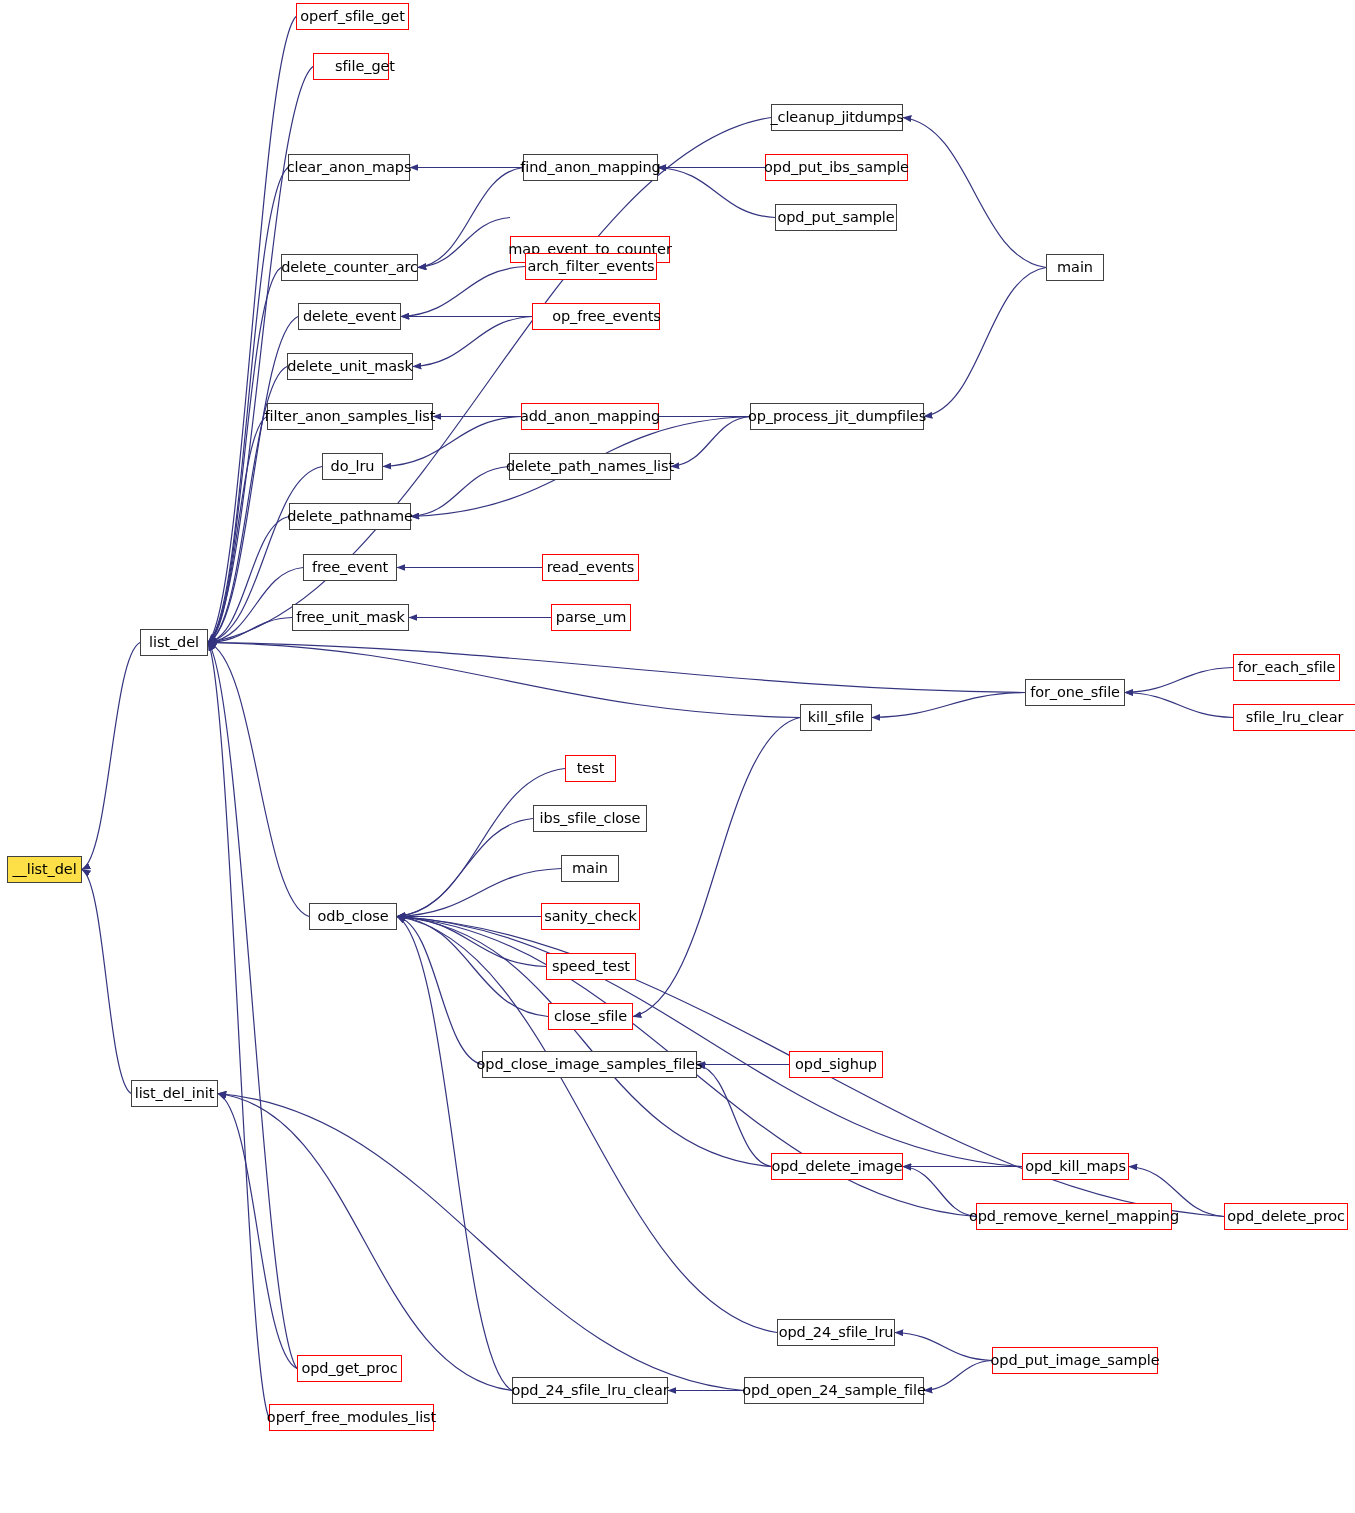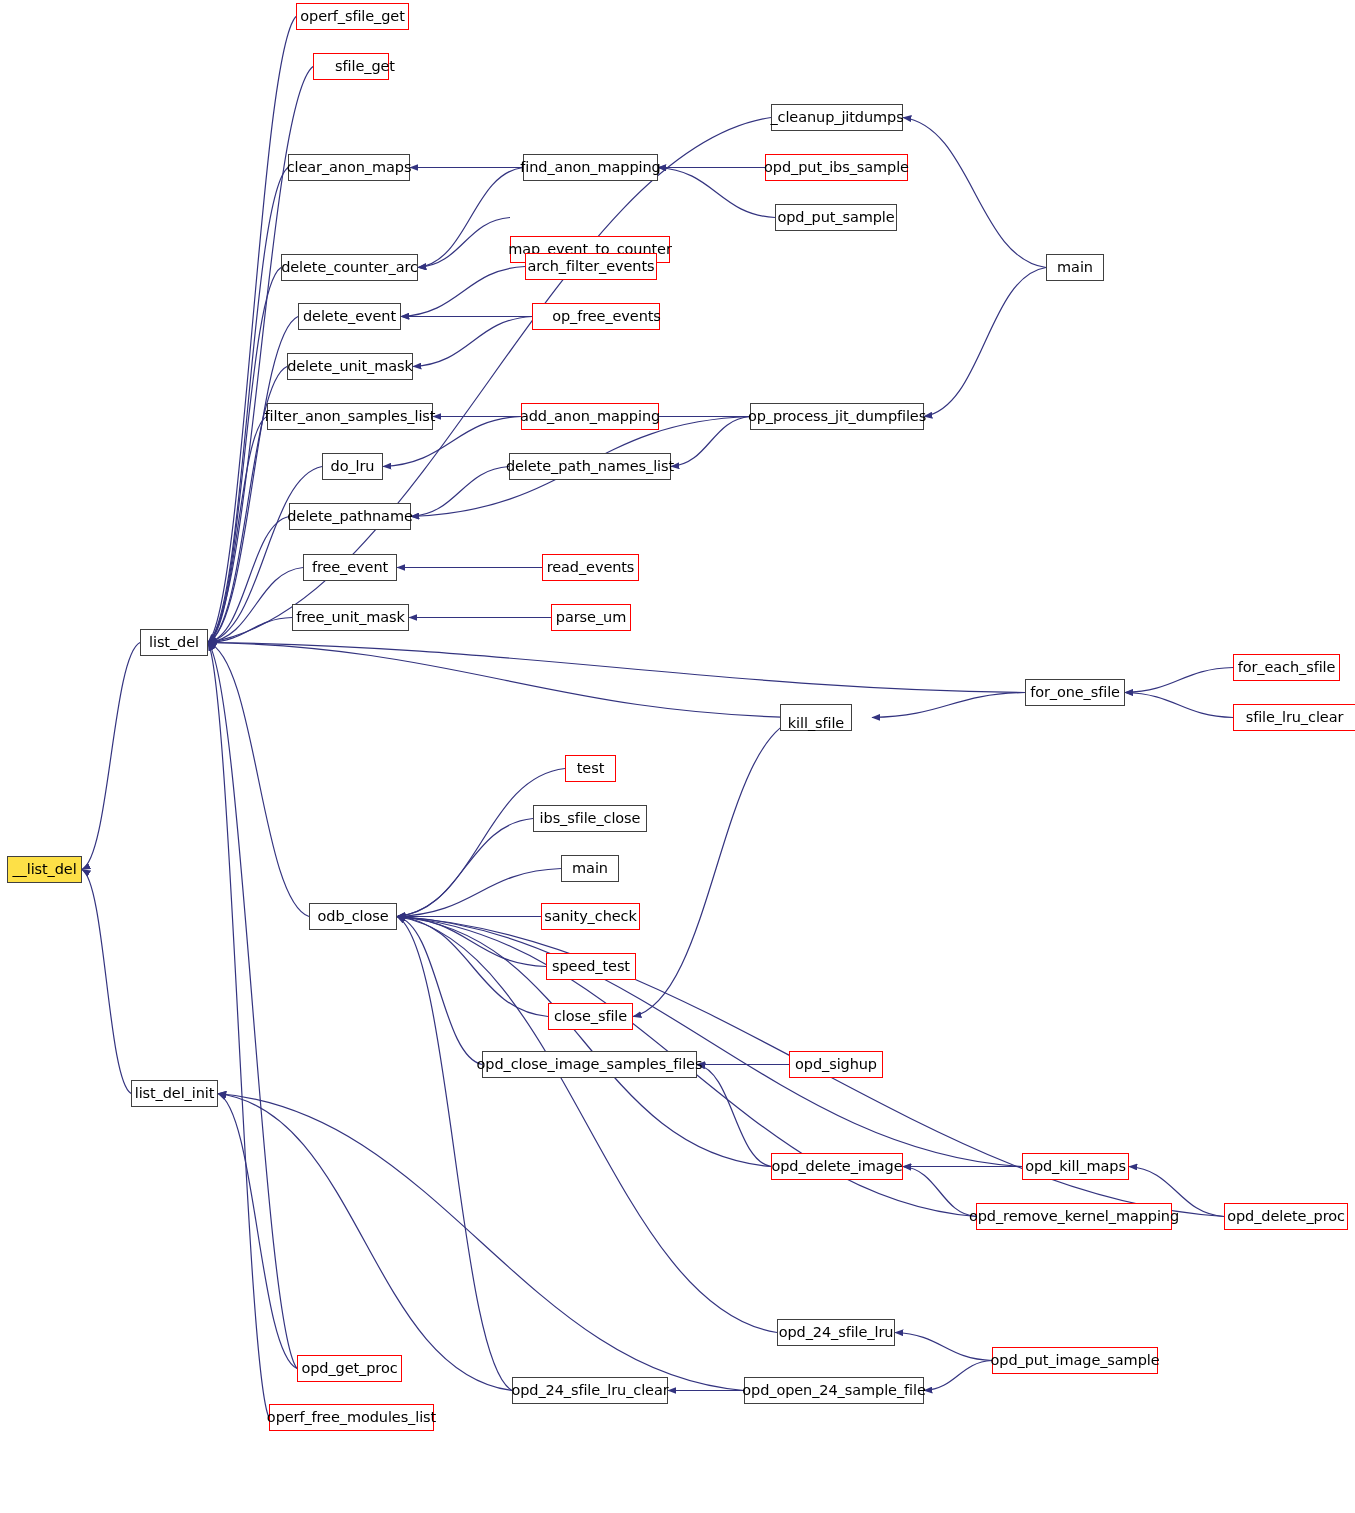--- a/index.html
+++ b/index.html
@@ -207,21 +207,21 @@
       </div>
       <div class="gnode" style="left: 1025px; top: 679px; width: 100px;">
         <span class="nlabel">for_one_sfile</span>
       </div>
       <div class="gnode red" style="left: 1233px; top: 654px; width: 107px;">
         <span class="nlabel">for_each_sfile</span>
       </div>
       <div class="gnode red" style="left: 1233px; top: 704px; width: 123px;">
         <span class="nlabel">sfile_lru_clear</span>
       </div>
-      <div class="gnode" style="left: 780px; top: 704px; width: 72px; align-items: flex-end;">
+      <div class="gnode" style="left: 800px; top: 704px; width: 72px;">
         <span class="nlabel">kill_sfile</span>
       </div>
       <div class="gnode red" style="left: 565px; top: 755px; width: 51px;">
         <span class="nlabel">test</span>
       </div>
       <div class="gnode" style="left: 533px; top: 805px; width: 114px;">
         <span class="nlabel">ibs_sfile_close</span>
       </div>
       <div class="gnode" style="left: 561px; top: 855px; width: 58px;">
         <span class="nlabel">main</span>

